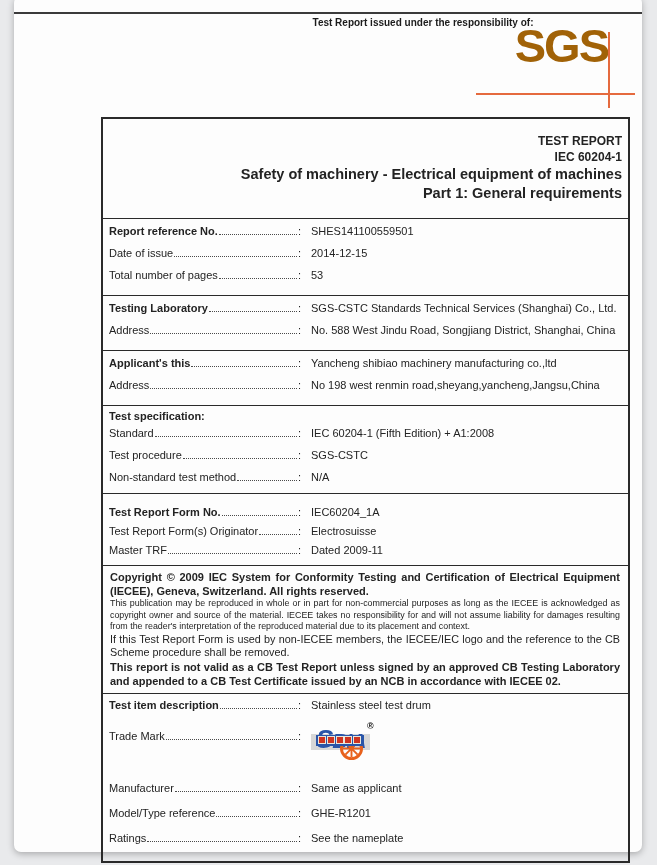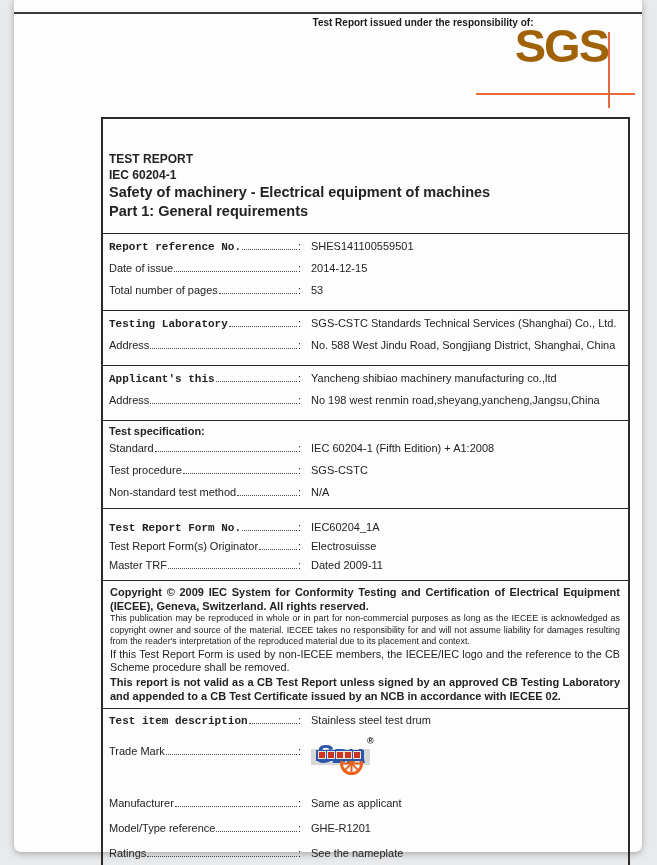--- a/index.html
+++ b/index.html
@@ -38,31 +38,31 @@
 
   
   .report-table {
     position:absolute; left:87px; top:121px; width:529px;
     border:2px solid #2a2a2a;
     font-size:11px;
   }
   .section { border-top:1.5px solid #2a2a2a; }
   .section:first-child { border-top:none; }
 
-  .title-block { text-align:left; padding:32px 6px 12px 6px; min-height:99px; }
+  .title-block { text-align:right; padding:14px 6px 12px 6px; min-height:99px; }
   .title-sm { font-weight:bold; font-size:12px; line-height:16px; }
   .title-lg { font-weight:bold; font-size:14.5px; line-height:19px; }
 
   .rows-pad { padding:6px 0 4px 0; }
   .row { display:flex; align-items:baseline; height:22px; padding:0 8px 0 6px; }
   .row.tall { height:25px; }
   .row.short { height:19px; }
   .label-cell { display:flex; align-items:baseline; width:192px; flex:none; }
   .label-cell .lbl { white-space:nowrap; }
-  .label-cell .lbl.b { font-weight:bold;font-family:Liberation Mono, monospace; }
+  .label-cell .lbl.b { font-weight:bold; }
   .leader { flex:1 1 auto; border-bottom:1.6px dotted #4a4a4a; margin:0 1px 2px 1px; min-width:6px; }
   .colon { flex:none; }
   .value { margin-left:10px; white-space:nowrap; }
   .heading-row { font-weight:bold; padding:4px 8px 2px 6px; height:21px; }
 
   .copyright { padding:4px 8px 5px 7px; text-align:justify; }
   .cp-b1 { font-weight:bold; font-size:11px; line-height:14px; }
   .cp-small { font-size:8.9px; line-height:11.5px; }
   .cp-n { font-size:10.8px; line-height:13.5px; }
   .cp-b2 { font-weight:bold; font-size:11px; line-height:14px; }

